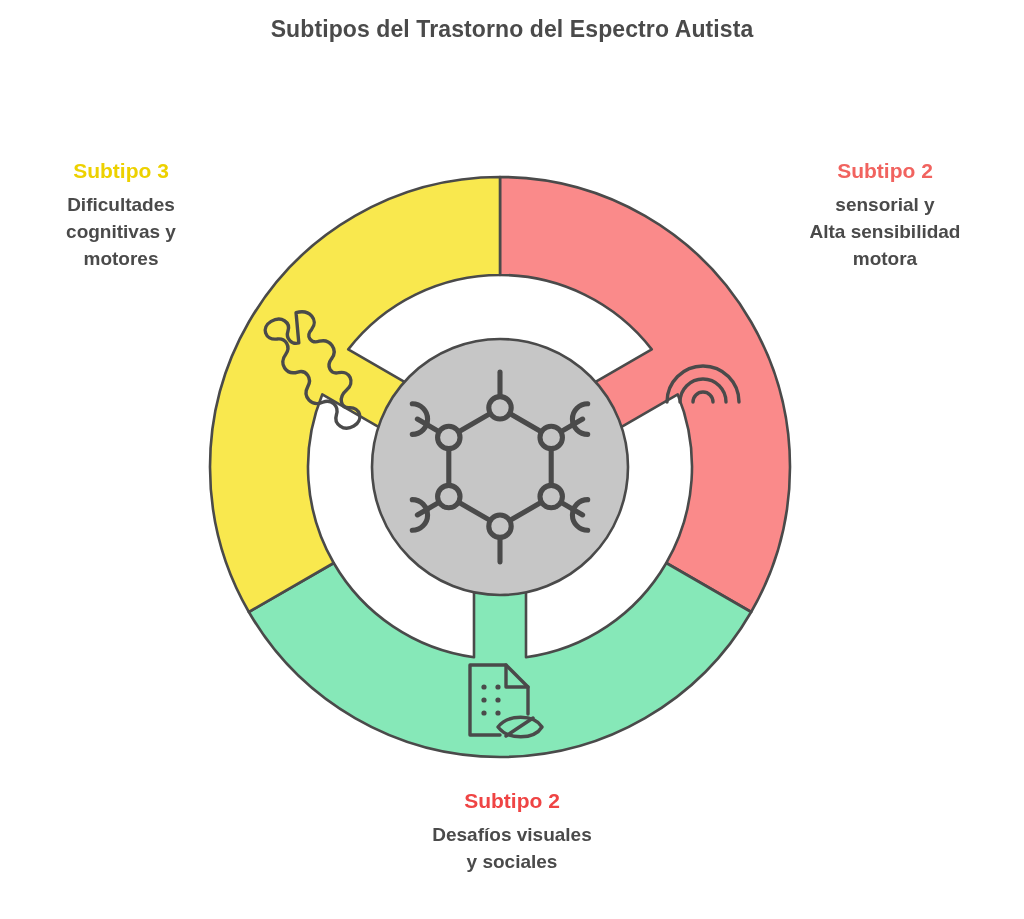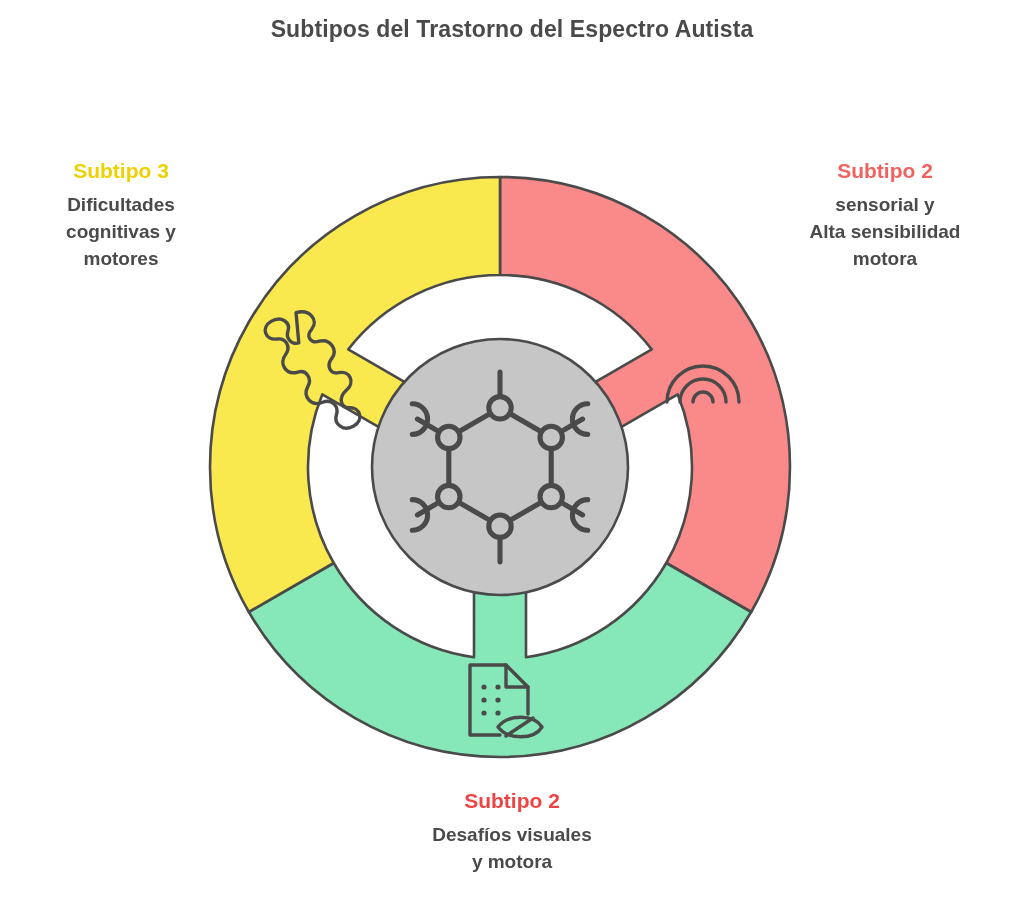--- a/index.html
+++ b/index.html
@@ -205,17 +205,17 @@
       <div>Dificultades</div>
       <div>cognitivas y</div>
       <div>motores</div>
     </div>
   </div>
 
   <div class="callout" id="callout-2">
     <div class="heading" style="color:#ef4444">Subtipo 2</div>
     <div class="desc">
       <div>Desafíos visuales</div>
-      <div>y motora</div>
+      <div>y sociales</div>
     </div>
   </div>
 
 </div>
 
 </body></html>

